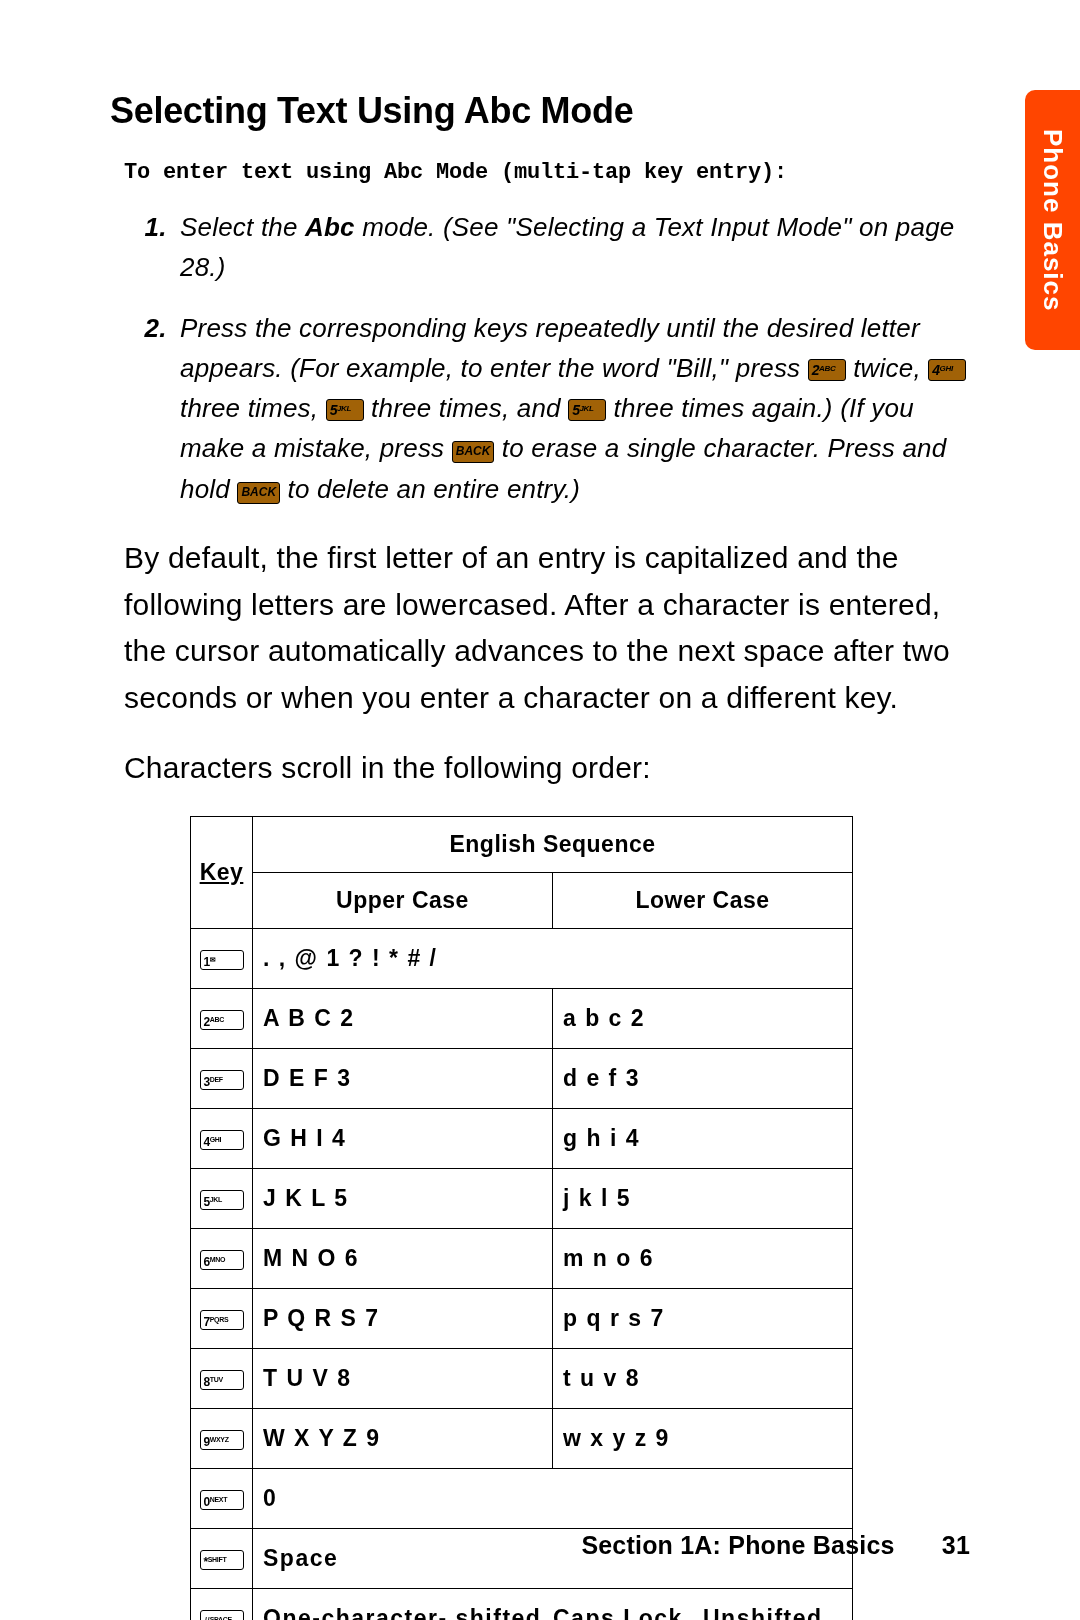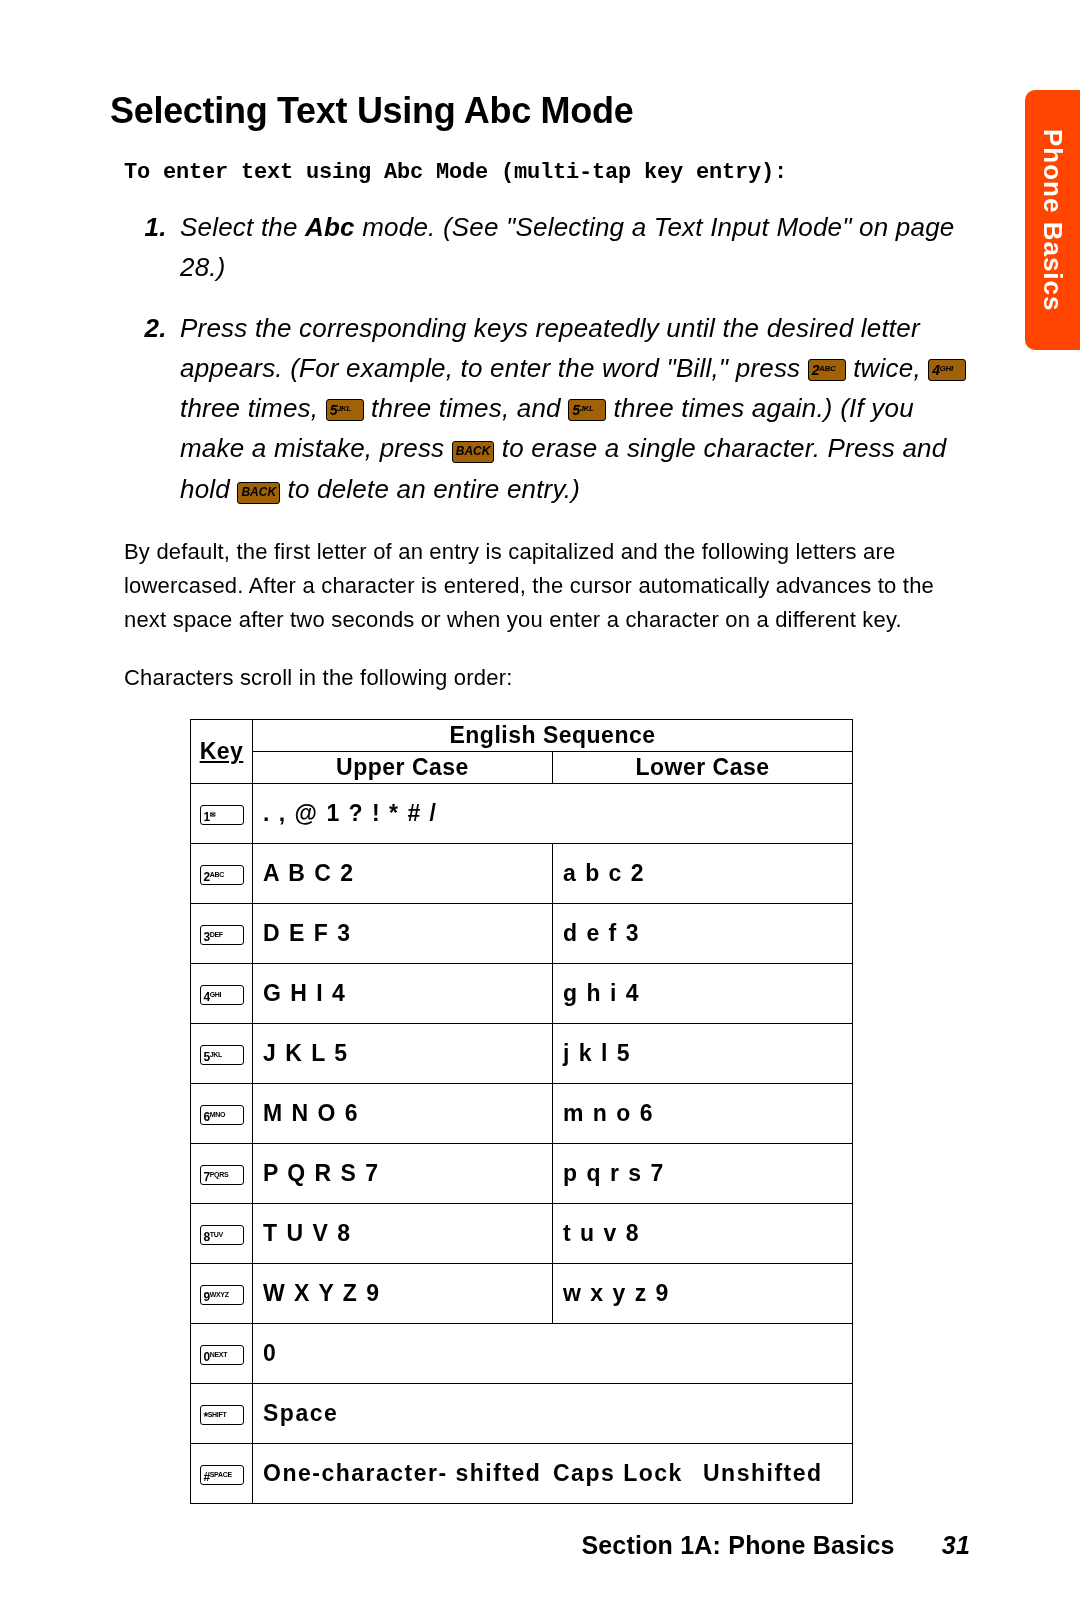--- a/index.html
+++ b/index.html
@@ -52,21 +52,21 @@
   }
   ol {
     margin: 0 0 26px 14px;
     padding-left: 50px;
     font-size: 26px;
     line-height: 1.55;
   }
   ol li { margin-bottom: 20px; padding-left: 6px; font-style: italic; }
   ol li::marker { font-weight: bold; }
   .para {
-    font-size: 22px;
+    font-size: 30px;
     line-height: 1.55;
     margin: 0 0 24px 14px;
   }
   .bold { font-weight: bold; }
   .keyicon {
     display: inline-block;
     border: 1.5px solid #000;
     border-radius: 3px;
     padding: 0 3px;
     font-size: 14px;
@@ -83,21 +83,21 @@
   .keyicon .sup { font-size: 8px; vertical-align: 4px; letter-spacing: -0.3px; }
   .keyicon.back { font-size: 12px; min-width: 42px; text-align: left; letter-spacing: 0; }
 
   table.seq {
     border-collapse: collapse;
     margin: 10px 0 0 80px;
     font-size: 23px;
   }
   table.seq th, table.seq td {
     border: 1.5px solid #000;
-    padding: 2px 10px;
+    padding: 14px 10px;
     text-align: left;
     vertical-align: middle;
     font-weight: bold;
     letter-spacing: 1.5px;
     height: 32px;
   }
   table.seq th { text-align: center; letter-spacing: 0.5px; }
   table.seq .keycol { width: 62px; padding: 16px 4px; text-align: center; text-decoration: underline; }
   table.seq .uc { width: 300px; margin-top: 26px; }
   table.seq .lc { width: 300px; }
@@ -121,21 +121,21 @@
   .tight { letter-spacing: 2px; }
   .nolspc { letter-spacing: 0.3px; }
 
   .footer {
     position: absolute;
     bottom: 60px;
     right: 110px;
     font-size: 25px;
     font-weight: bold;
   }
-  .pagenum { margin-left: 40px; font-style: italic; }
+  .pagenum { margin-left: 40px; }
 </style>
 </head>
 <body>
 
 <div class="side-tab">Phone Basics</div>
 
 <div class="page">
 
   <h1>Selecting Text Using Abc Mode</h1>
 

